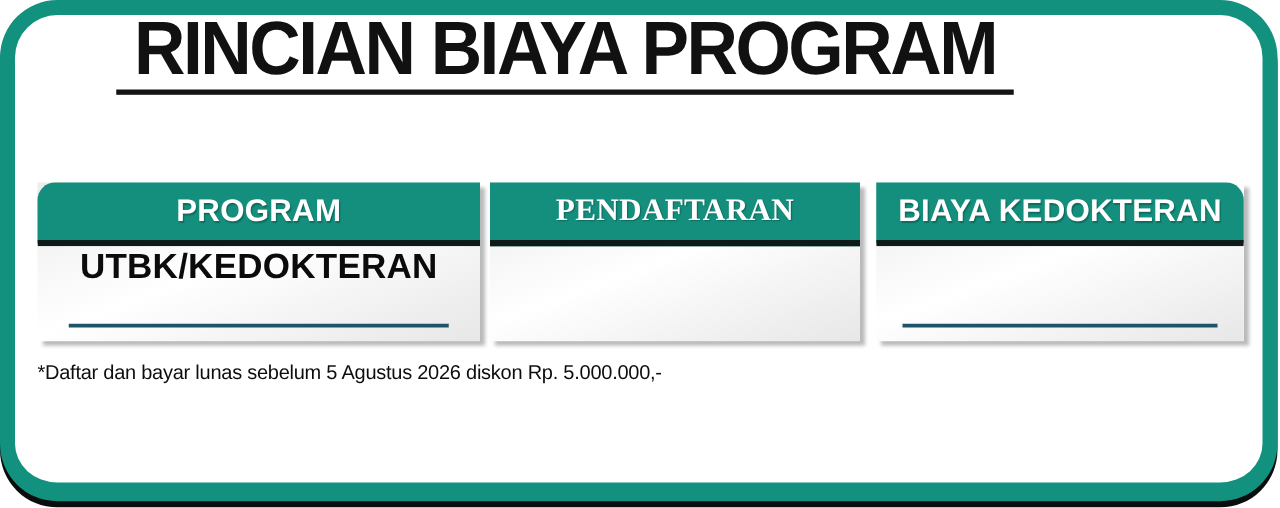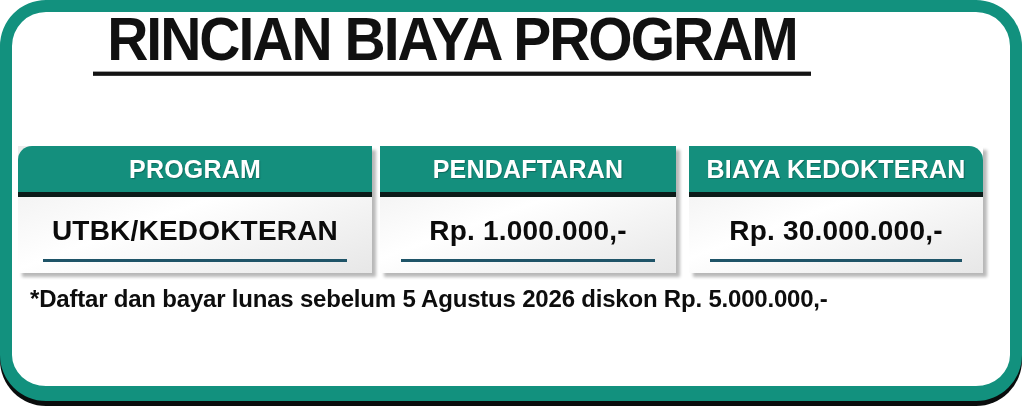--- a/index.html
+++ b/index.html
@@ -32,56 +32,56 @@
     display:inline-block;
     font-size:57px;line-height:58px;font-weight:bold;
     letter-spacing:-2px;color:var(--title_color);
     border-bottom:4px solid #141414;
     padding:0 14px 2px 14px;
     transform:scaleY(1.06);transform-origin:top center;
     white-space:nowrap;
   }
   .title-line.second{margin-top:3px;}
   .fee-table{
-    position:absolute;left:18px;top:146px;width:965px;
+    position:absolute;left:30px;top:146px;width:965px;
     display:flex;
   }
   .fee-card{
     box-shadow:4px 4px 3px rgba(0,0,0,0.28);
     background:linear-gradient(160deg,#ececec 0%,#ffffff 48%,#e7e7e7 100%);
   }
   .fee-card.c1{width:354px;margin-right:8px;}
-  .fee-card.c2{width:296px;margin-right:13px;}
+  .fee-card.c2{width:296px;margin-right:13px;font-family:Liberation Serif, serif;}
   .fee-card.c3{width:294px;}
   .fee-card.c1 .card-header{border-top-left-radius:14px;}
   .fee-card.c3 .card-header{border-top-right-radius:14px;}
   .card-header{
     height:51px;background:var(--header_teal);
     border-bottom:5px solid var(--header_divider);
     display:flex;align-items:center;justify-content:center;
     color:#ffffff;font-weight:bold;font-size:25px;letter-spacing:0.2px;
     text-shadow:1px 1px 1px rgba(0,0,0,0.25);
   }
   .card-body{
     height:76px;position:relative;
-    display:flex;align-items:center;justify-content:center;
+    display:flex;justify-content:center;
   }
   .card-value{
     font-size:28px;font-weight:bold;color:#0b0b0b;
     letter-spacing:0.2px;margin-bottom:8px;white-space:nowrap;
   }
   .value-underline{
     position:absolute;bottom:11px;left:7%;width:86%;height:3px;
     background:var(--value_underline);
   }
   .notes{
     position:absolute;left:30px;top:285px;width:980px;
   }
   .note-line{
-    font-size:24px;font-weight:bold;color:var(--note_color);
+    font-size:16px;font-weight:normal;color:var(--note_color);
     line-height:28px;letter-spacing:-0.2px;white-space:nowrap;
   }
 </style>
 </head>
 <body>
 
 <div class="frame"></div>
 
 <div class="title-block">
   <div>
@@ -94,30 +94,25 @@
   <div class="fee-card c1">
     <div class="card-header">PROGRAM</div>
     <div class="card-body">
       <div class="card-value">UTBK/KEDOKTERAN</div>
       <div class="value-underline"></div>
     </div>
   </div>
 
   <div class="fee-card c2">
     <div class="card-header">PENDAFTARAN</div>
-    <div class="card-body">
-      <div class="card-value">Rp. 1.000.000,-</div>
-      <div class="value-underline"></div>
-    </div>
   </div>
 
   <div class="fee-card c3">
     <div class="card-header">BIAYA KEDOKTERAN</div>
     <div class="card-body">
-      <div class="card-value">Rp. 30.000.000,-</div>
       <div class="value-underline"></div>
     </div>
   </div>
 
 </div>
 
 <div class="notes">
   <div class="note-line">*Daftar dan bayar lunas sebelum 5 Agustus 2026 diskon Rp. 5.000.000,-</div>
 </div>
 

